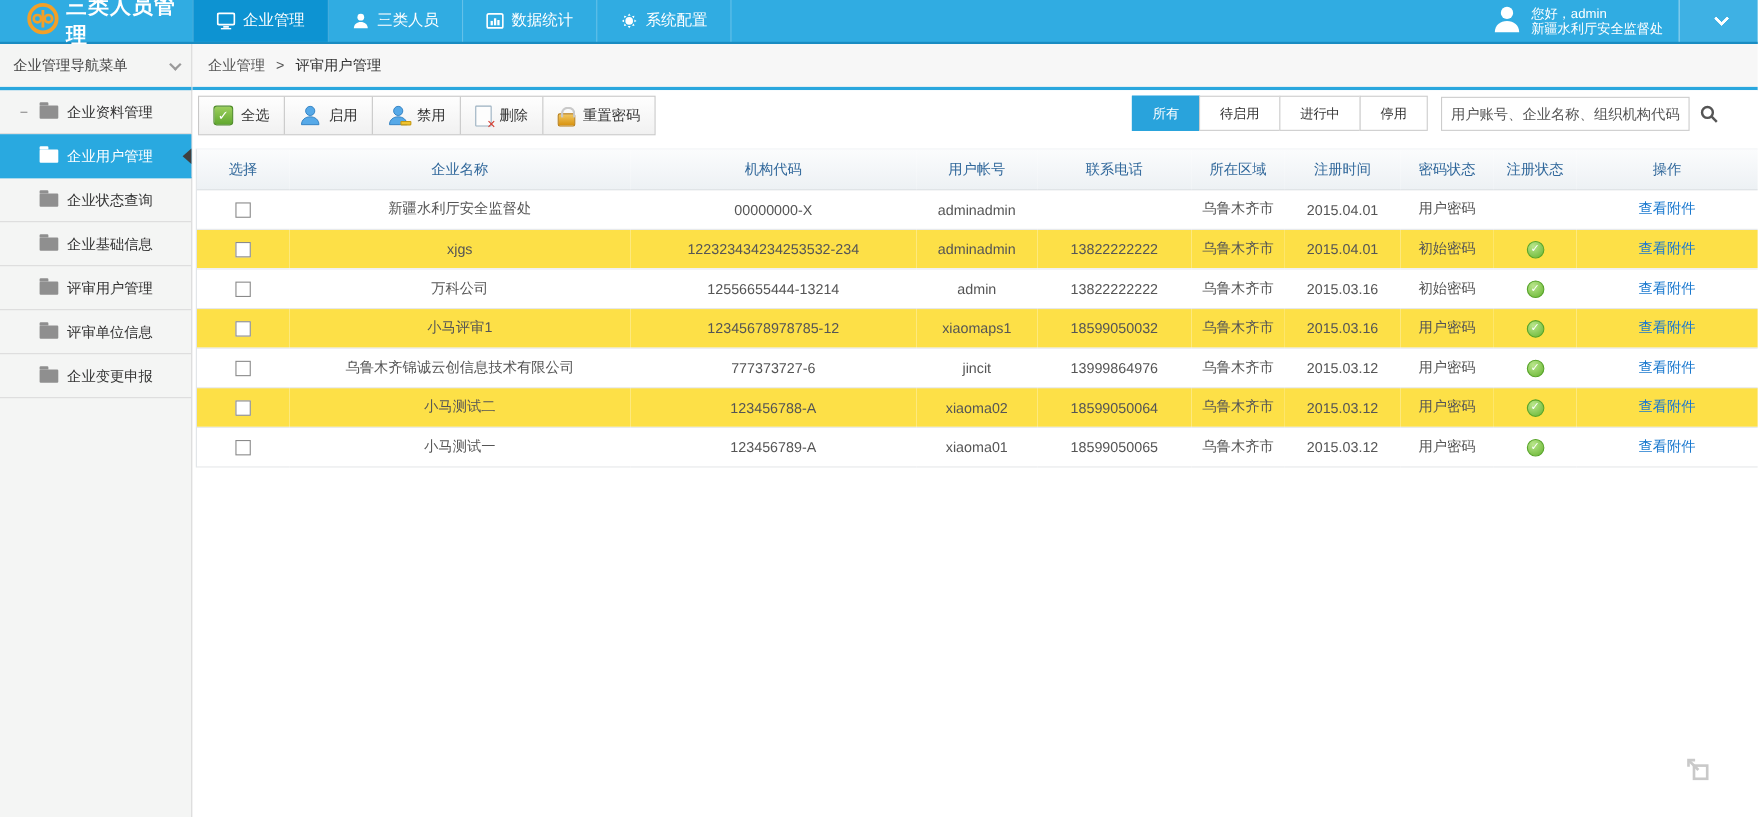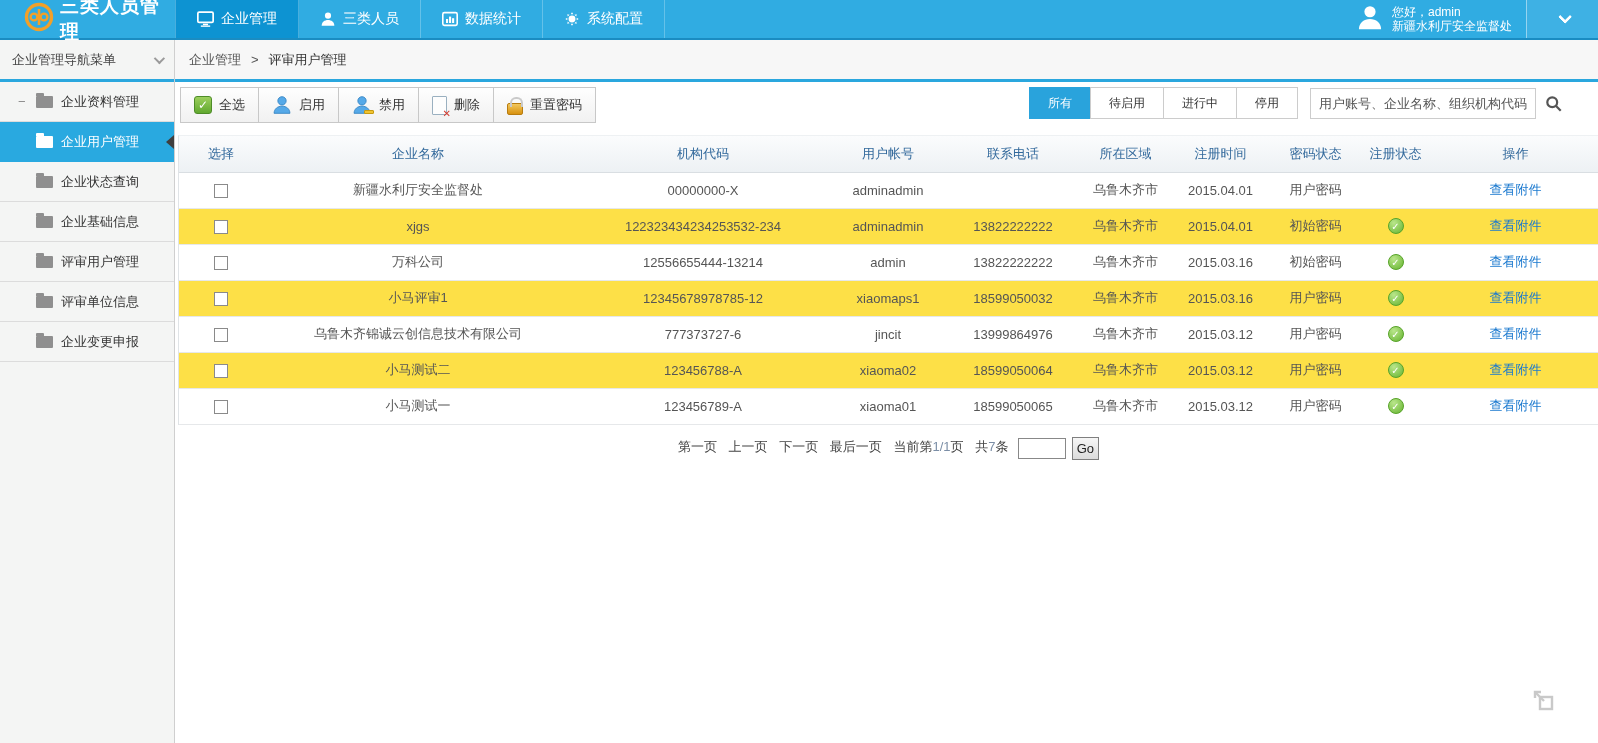--- a/index.html
+++ b/index.html
@@ -401,30 +401,20 @@
     <td>乌鲁木齐市</td>
     <td>2015.03.12</td>
     <td>用户密码</td>
     <td><span class="check-icon">✓</span></td>
     <td><a class="attach">查看附件</a></td>
   </tr>
 </tbody>
           </table>
         </div>
 
-        <div class="pagination">
-          <span class="pg-link">第一页</span>
-          <span class="pg-link">上一页</span>
-          <span class="pg-link">下一页</span>
-          <span class="pg-link">最后一页</span>
-          <span><span>当前第</span><span class="pg-num">1/1</span><span>页</span></span>
-          <span><span>共</span><span class="pg-num">7</span><span>条</span></span>
-          <input class="pg-input" type="text" style="">
-          <button class="pg-go">Go</button>
-        </div>
 
         <span class="corner-icon">
           <svg width="22" height="22" viewBox="0 0 22 22" fill="none" stroke="#c9c9c9" stroke-width="2.4">
             <rect x="8" y="8" width="12" height="12"></rect>
             <line x1="12" y1="12" x2="3" y2="3"></line>
             <path d="M3 9 V3 H9"></path>
           </svg>
         </span>
       </div>
     </main>

